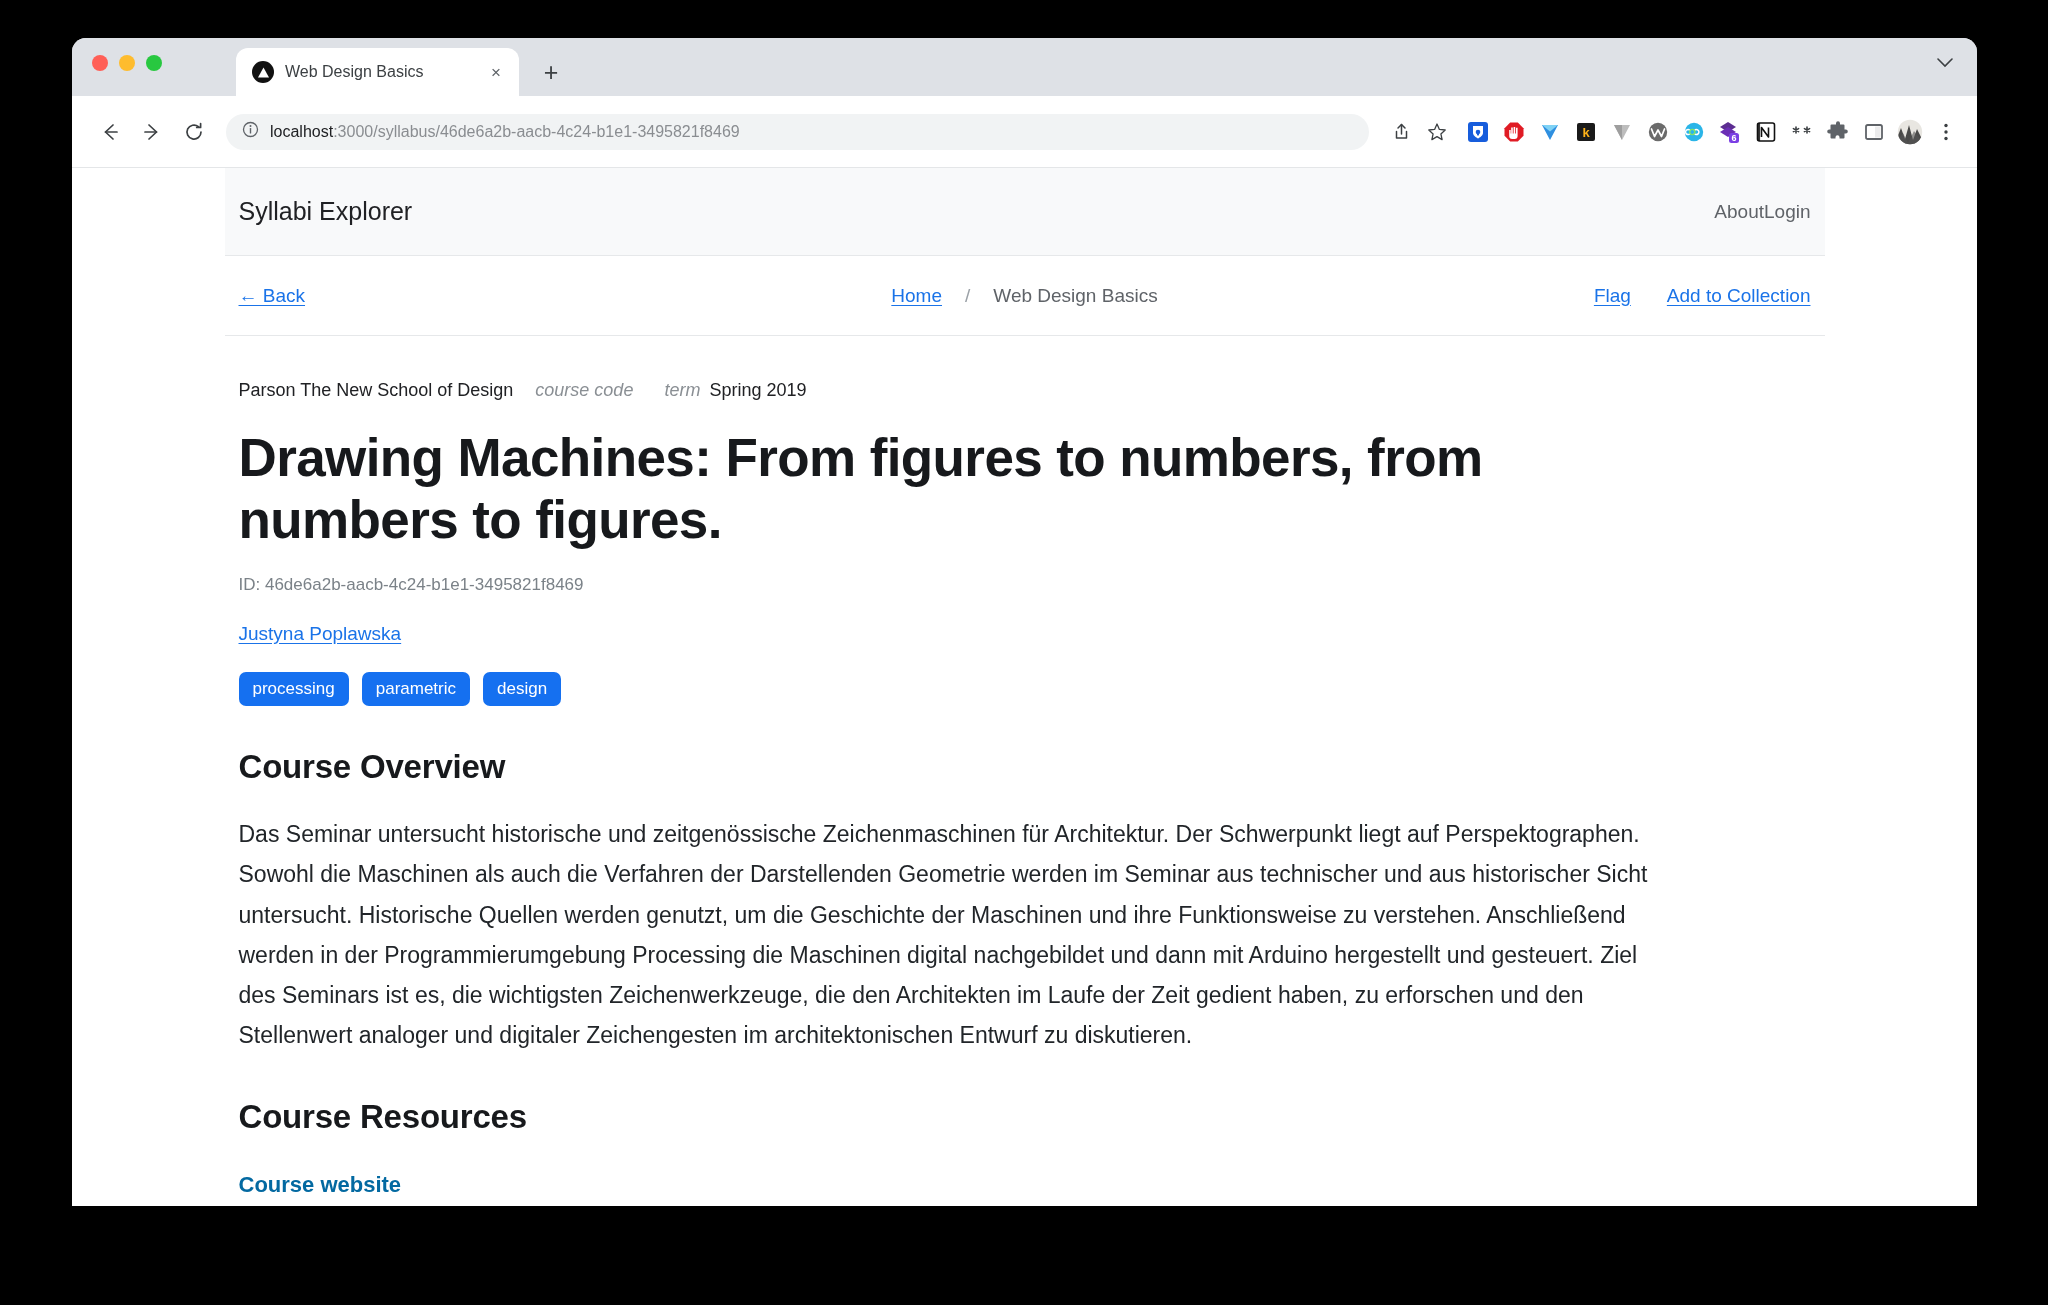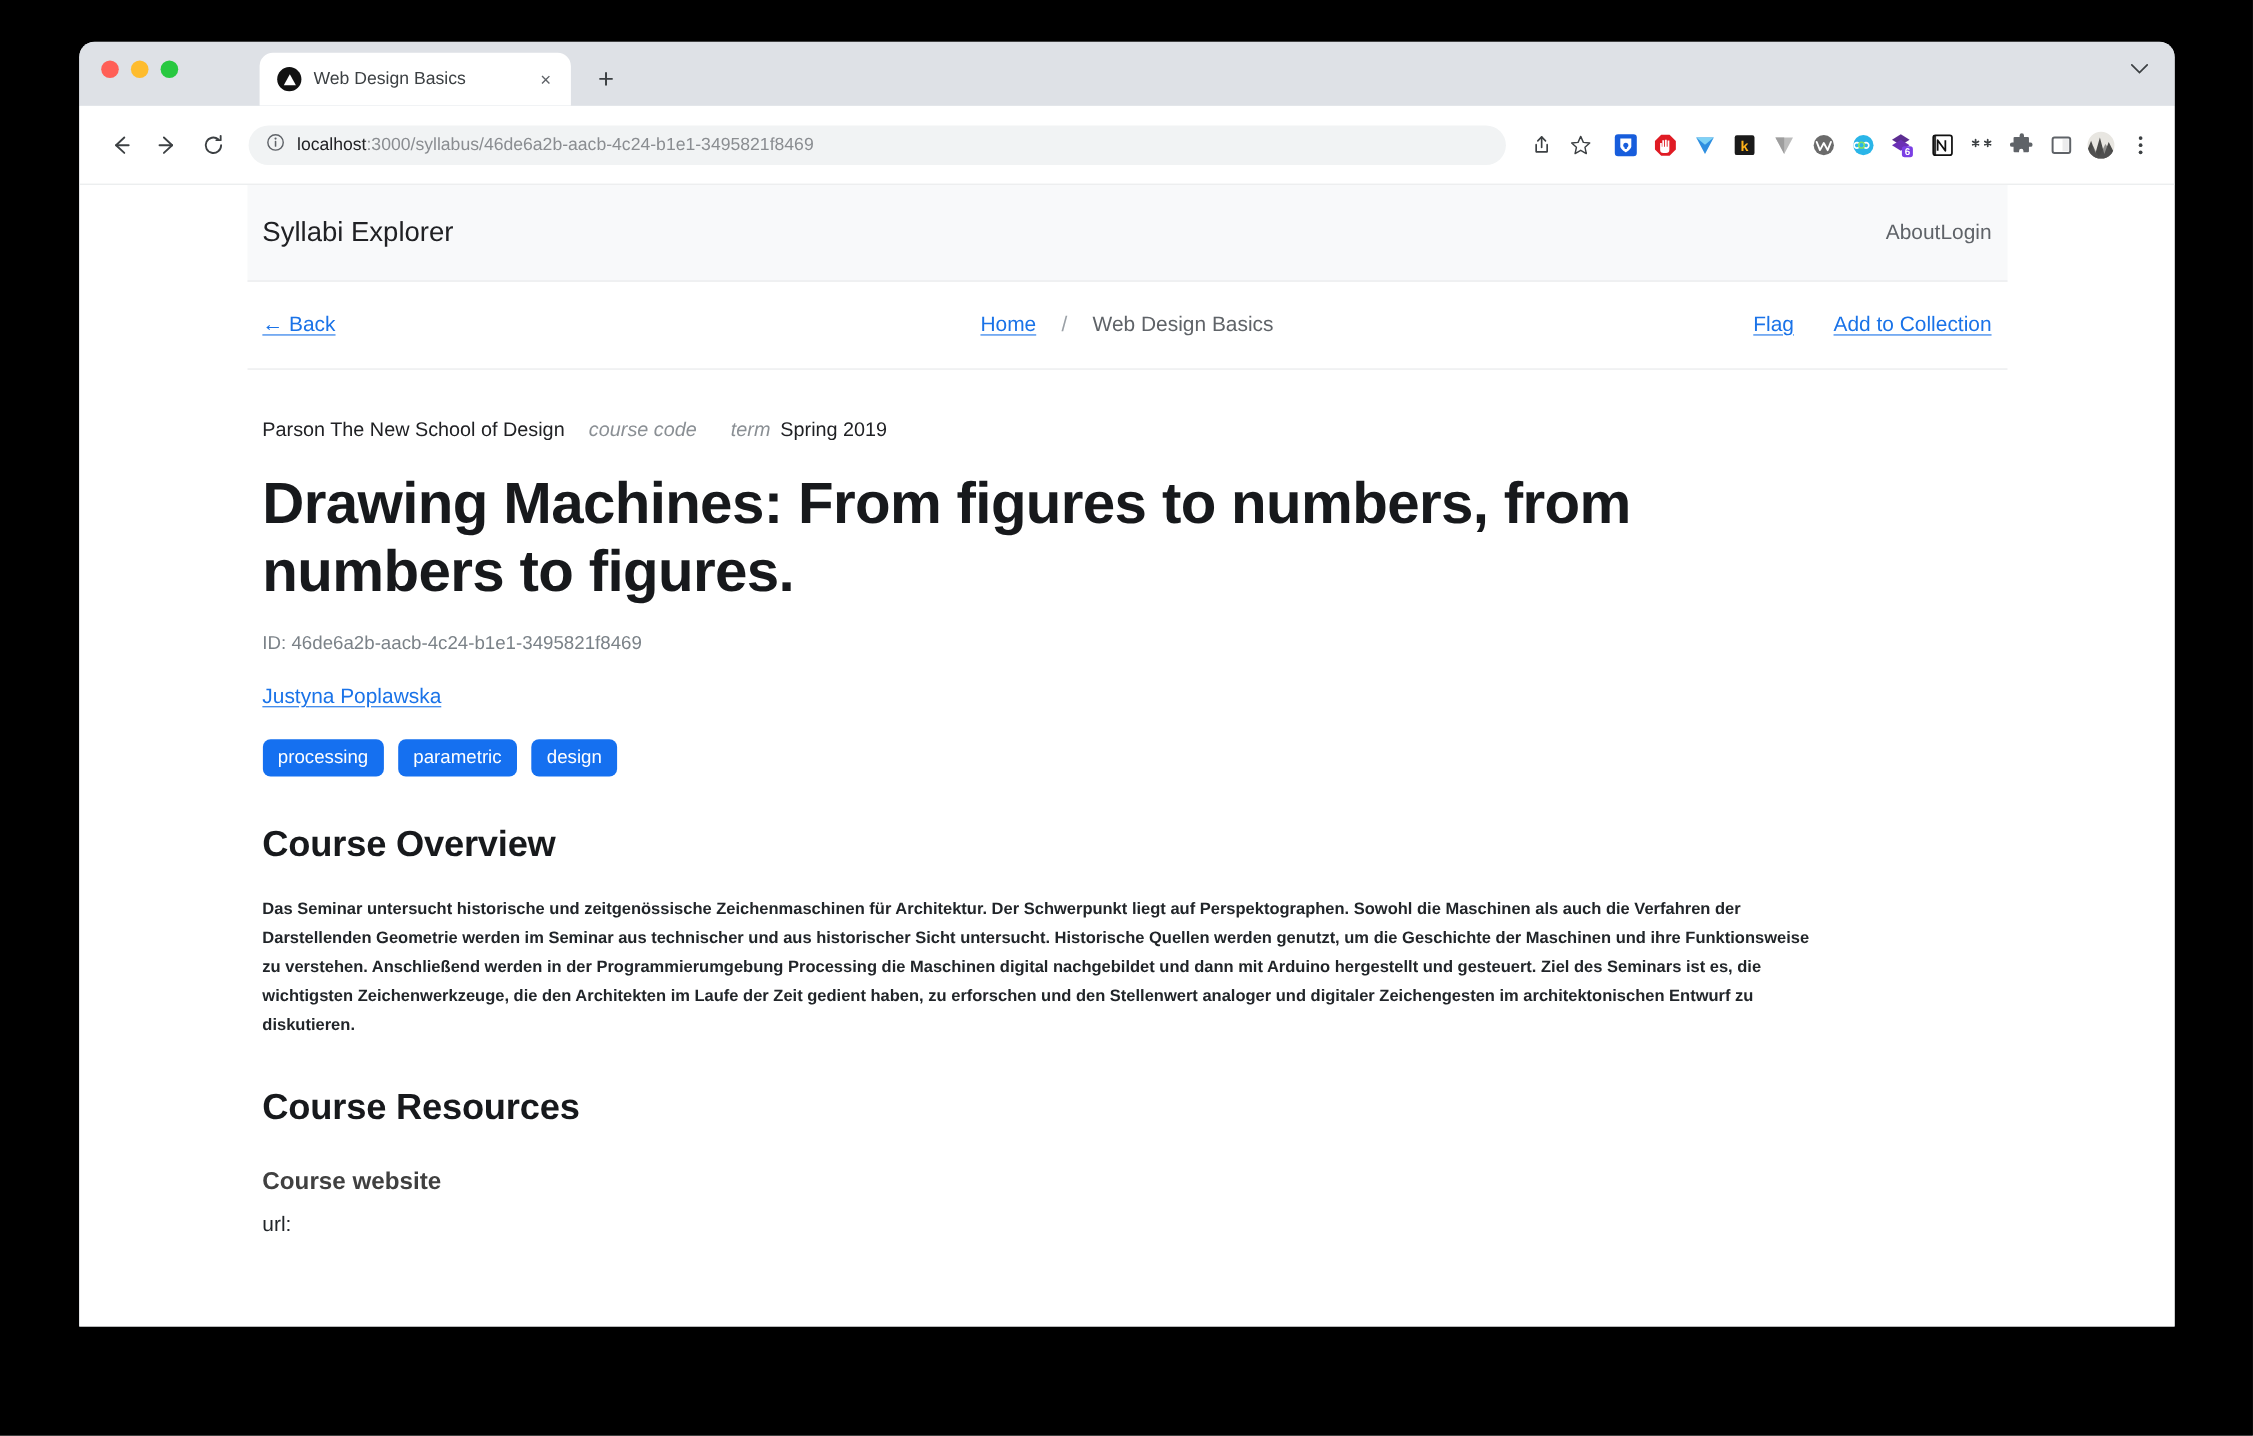--- a/index.html
+++ b/index.html
@@ -204,28 +204,27 @@
     padding: 8px 14px 9px;
     border-radius: 7px;
     line-height: 1;
   }
   h2.section-title {
     font-size: 33px; font-weight: 700; color: #17191c;
     margin-top: 42px;
     letter-spacing: -0.2px;
   }
   p.body-text {
-    font-size: 15px; line-height: 1.75; color: #212529;
+    font-size: 23px; line-height: 1.75; color: #212529;
     margin-top: 28px;
     max-width: 1415px;
     text-align: left;
-    font-weight: bold;
   }
   h3.resource-title {
-    font-size: 22px; font-weight: 700; color: #404040;
+    font-size: 22px; font-weight: 700; color: #0369a1;
     margin-top: 36px;
   }
   .resource-url {
     margin-top: 16px;
     font-size: 19px; color: #212529;
     display: flex; align-items: baseline; gap: 11px;
   }
   .resource-url a {
     color: #1a73e8; text-decoration: underline; text-underline-offset: 3px;
     word-break: break-all;

